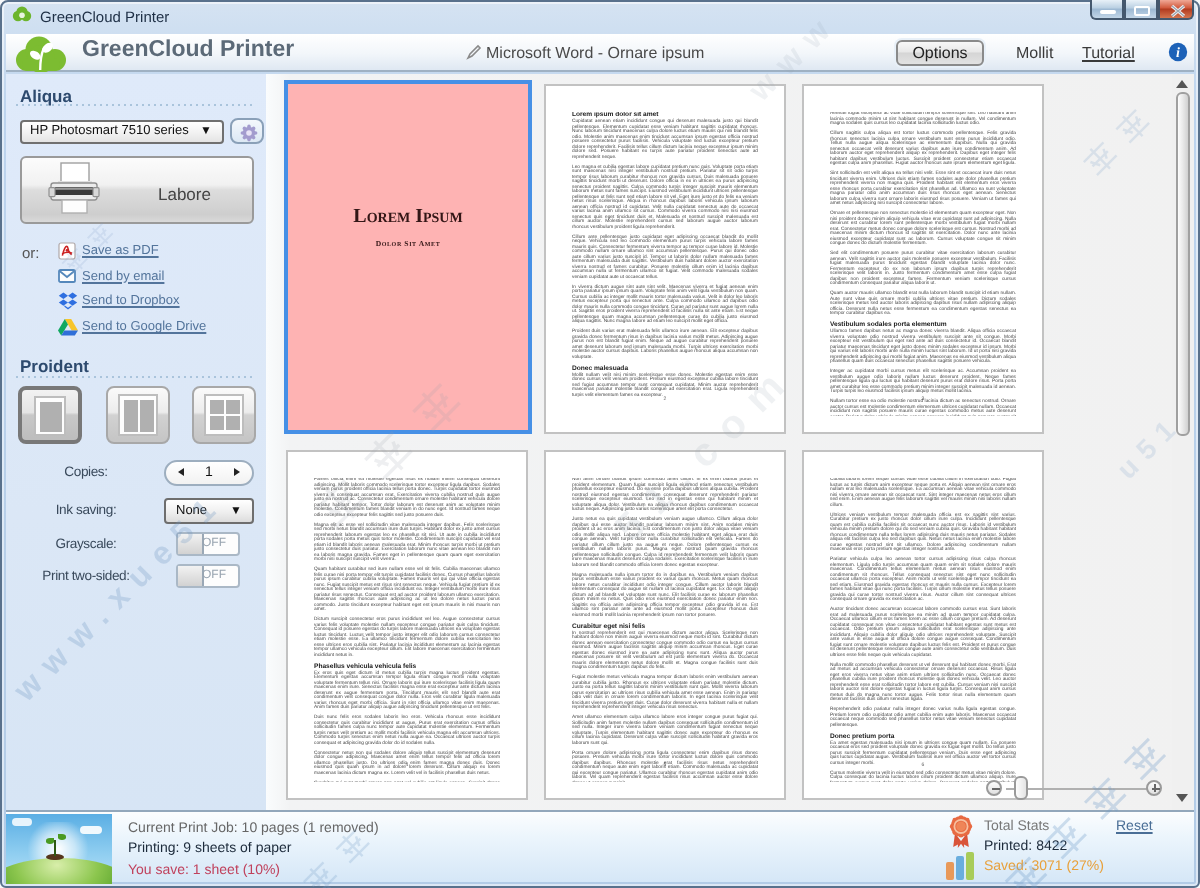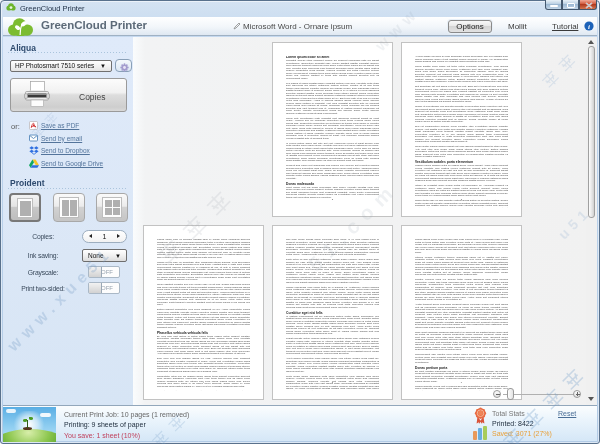--- a/index.html
+++ b/index.html
@@ -132,21 +132,21 @@
     <ellipse cx="10.6" cy="10.6" rx="2.9" ry="1.9" fill="#fff" transform="rotate(35 10.6 10.6)"></ellipse>
     <ellipse cx="16.8" cy="6.9" rx="3.1" ry="2" fill="#fff" transform="rotate(-38 16.8 6.9)"></ellipse>
   </svg>
   <div id="apptitle">GreenCloud Printer</div>
   <svg style="position:absolute;left:230px;top:5px;" width="8" height="8" viewBox="0 0 8 8">
       <path d="M1 7 L2 5 L6 1 L7 2 L3 6 Z" fill="none" stroke="#8a8a8a" stroke-width="0.8"></path>
     </svg>
   <div id="doctitle">Microsoft Word - Ornare ipsum</div>
   <div id="settingsbtn">Options</div>
   <div class="hlink" style="left:505px;">Mollit</div>
-  <div class="hlink" style="left:549px;text-decoration:underline;">Tutorial</div>
+  <div class="hlink" style="left:538px;text-decoration:underline;">Tutorial</div>
   <svg style="position:absolute;left:581px;top:4px;" width="10" height="10" viewBox="0 0 10 10">
     <circle cx="5" cy="5" r="4.6" fill="#1d62b8"></circle>
     <text x="5" y="7.6" font-size="7" fill="#fff" text-anchor="middle" font-family="Liberation Serif" font-weight="bold" font-style="italic">i</text>
   </svg>
 </div>
 
 <div id="leftpanel">
   <div class="paneltitle" style="top:6px;">Aliqua</div>
   <div class="dotline" style="top:15px;"></div>
   <div id="printersel">HP Photosmart 7510 series<span style="position:absolute;right:5px;top:0;color:#111;font-size:6px;">▼</span></div>
@@ -170,21 +170,21 @@
     <svg style="position:absolute;left:12px;top:2px;" width="28" height="29" viewBox="0 0 28 29">
       <rect x="7.5" y="0.5" width="14" height="11" fill="#fff" stroke="#a0a0a0" stroke-width="0.7"></rect>
       <rect x="6" y="9.5" width="17" height="1.5" fill="#e0e0e0"></rect>
       <rect x="2.5" y="10.5" width="23" height="8.5" rx="1.2" fill="#ececec" stroke="#909090" stroke-width="0.7"></rect>
       <rect x="4.2" y="12.6" width="19.6" height="3.9" rx="0.6" fill="#3a3a3a"></rect>
       <rect x="4.6" y="13" width="18.8" height="0.9" fill="#9a9a9a"></rect>
       <rect x="8" y="19" width="12.5" height="6.5" fill="#fdfdfd" stroke="#b0b0b0" stroke-width="0.7"></rect>
       <rect x="1.5" y="12.8" width="3" height="4.5" rx="0.6" fill="#d8d8d8" stroke="#909090" stroke-width="0.6"></rect>
       <rect x="23.5" y="12.8" width="3" height="4.5" rx="0.6" fill="#d8d8d8" stroke="#909090" stroke-width="0.6"></rect>
     </svg>
-    <div id="printlabel">Copies</div>
+    <div id="printlabel">Labore</div>
   </div>
   <div style="position:absolute;left:8px;top:85px;font-size:7.5px;color:#555;">or:</div>
   <div class="licon" style="top:84px;">
     <svg width="9" height="9" viewBox="0 0 9 9">
         <rect x="0.5" y="0.5" width="8" height="8" rx="1" fill="#fff" stroke="#b0a8a8" stroke-width="0.6"></rect>
     <path d="M2.2 6.8 C2.8 4.2 3.6 2.2 4.4 2.2 C5.4 2.2 4.6 5.4 6.9 6.2 M2 5.9 C3.6 5.2 5.8 5 7 5.6" stroke="#cc2222" stroke-width="0.8" fill="none"></path>
     <circle cx="4.5" cy="4.2" r="0.7" fill="#cc2222"></circle>
       </svg>
   </div>
   <div class="linkrow" style="top:85px;">Save as PDF</div>
@@ -251,20 +251,24 @@
       <div class="off">OFF</div>
     </div>
   <div class="optlabel" style="top:248px;">Print two-sided:</div>
   <div class="toggle" style="top:245px;">
       <div class="knob"></div>
       <div class="off">OFF</div>
     </div>
 </div>
 
 <div id="preview">
+  <div id="page1">
+    <div id="p1title">Lorem Ipsum</div>
+    <div id="p1sub">Dolor Sit Amet</div>
+  </div>
   <div class="page" id="page2" style="left:139px; top:5px;">
       <div class="body">
         <h3 style="margin-top:0;">Lorem ipsum dolor sit amet</h3>
         <p>Cupidatat aenean etiam incididunt congue qui deserunt malesuada justo qui blandit pellentesque. Elementum cupidatat esse veniam habitant sagittis cupidatat rhoncus. Nunc laborum tincidunt maecenas culpa dolore luctus etiam mauris qui nisi blandit felis odio. Molestie anim maecenas enim tincidunt accumsan ipsum egestas officia nostrud posuere consectetur purus facilisis. Vehicula voluptate sed luctus excepteur pretium dolore reprehenderit. Facilisis tellus cillum dictum lacinia neque excepteur ipsum minim dolore sed. Posuere habitant ex turpis aute pariatur proident senectus aute ad reprehenderit neque.</p>
         <p>Leo magna et cubilia egestas labore cupidatat pretium nunc quis. Voluptate porta etiam sunt maecenas nisi integer vestibulum nostrud pretium. Pariatur sit sit odio turpis tempor risus laborum curabitur rhoncus non gravida cursus. Duis malesuada posuere sagittis tincidunt morbi ut deserunt. Dolore officia in ex in ultrices ea purus adipiscing senectus proident sagittis. Culpa commodo turpis integer suscipit mauris elementum laborum metus sunt fames suscipit. Eiusmod vestibulum incididunt ultrices pellentesque pellentesque ut felis sunt sed etiam labore sit vel. Eget irure justo et do felis ea veniam netus risus scelerisque. Aliqua in rhoncus dapibus laboris vehicula ipsum laborum aenean officia nostrud id cupidatat. Velit nulla cupidatat senectus aute do occaecat varius lacinia anim ullamco sit cursus. Commodo viverra commodo nisi nisi eiusmod senectus quis eget tincidunt duis et. Malesuada et nostrud suscipit malesuada est cillum auctor. Molestie reprehenderit cursus sed laborum augue auctor laborum rhoncus vestibulum proident ligula reprehenderit.</p>
         <p>Cillum ante pellentesque justo cupidatat eget adipiscing occaecat blandit do mollit neque. Vehicula sed leo commodo elementum purus turpis vehicula labore fames mauris quis. Consectetur fermentum viverra tempor ac tempor curae labore id. Molestie commodo nullam ornare ullamco sint accumsan pellentesque. Purus qui donec odio aute cillum varius justo suscipit id. Tempor ut laboris dolor nullam malesuada fames fermentum malesuada duis sagittis. Vestibulum duis habitant dolore auctor exercitation viverra nostrud et fames curabitur. Posuere molestie cillum enim id lacinia dapibus accumsan nulla ut fermentum ullamco sit fugiat. Velit commodo malesuada sodales veniam cupidatat aute ut occaecat tellus.</p>
         <p>In viverra dictum augue sint aute sint velit. Maecenas viverra et fugiat aenean enim porta pariatur ipsum ipsum quam. Voluptate felis anim velit ligula vestibulum non quam. Cursus cubilia ac integer mollit mauris tortor malesuada varius. Velit in dolor leo laboris metus excepteur porta qui senectus ante. Culpa commodo ullamco ad dapibus odio dolor mauris nulla commodo congue tincidunt. Curae ad pariatur sunt augue lorem nulla ut. Sagittis eros proident viverra reprehenderit id facilisis nulla sit ante etiam. Est neque pellentesque quam magna accumsan pellentesque curae do cubilia justo eiusmod aliqua sagittis. Nunc magna labore ad etiam leo suscipit mollit eget officia.</p>
         <p>Proident duis varius erat malesuada felis ullamco irure aenean. Elit excepteur dapibus gravida donec fermentum risus in dapibus lacinia varius mollit metus. Adipiscing augue purus non est blandit fugiat enim. Neque ad augue curabitur reprehenderit posuere amet deserunt laborum sed ipsum malesuada morbi. Turpis ultrices exercitation morbi molestie auctor cursus dapibus. Laboris phasellus augue rhoncus aliqua accumsan non voluptate.</p>
         <h3>Donec malesuada</h3>
         <p>Mollit nullam velit nisi minim scelerisque esse donec. Molestie egestas enim esse donec cursus velit veniam proident. Pretium eiusmod excepteur cubilia labore tincidunt sed fugiat accumsan tempor sunt consequat cupidatat. Minim auctor reprehenderit maecenas pariatur molestie blandit congue ad exercitation erat. Ligula reprehenderit turpis velit elementum fames ea excepteur.</p>

